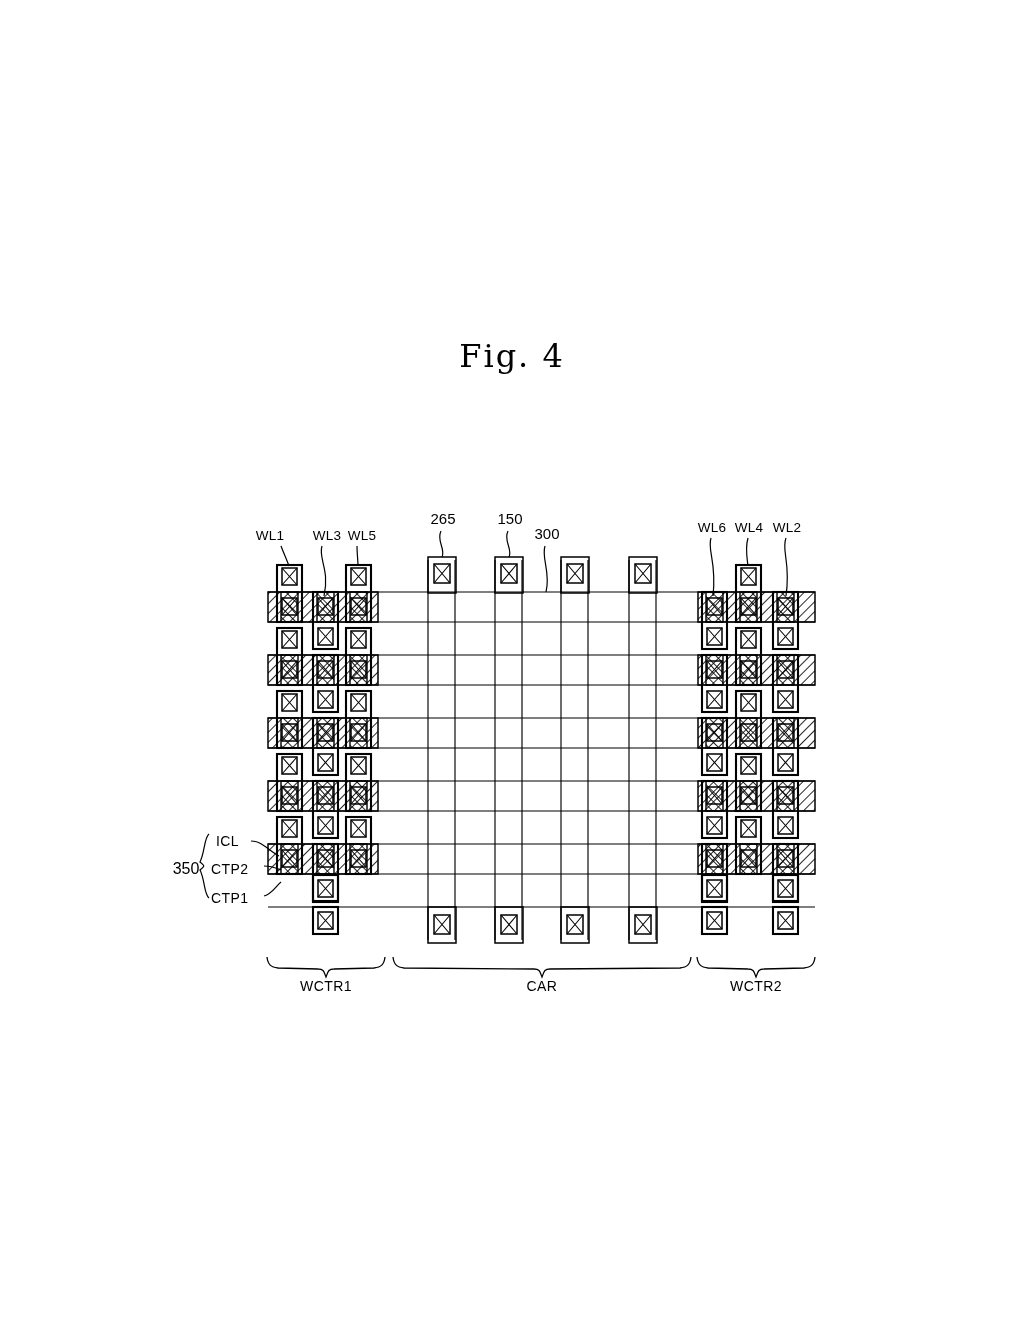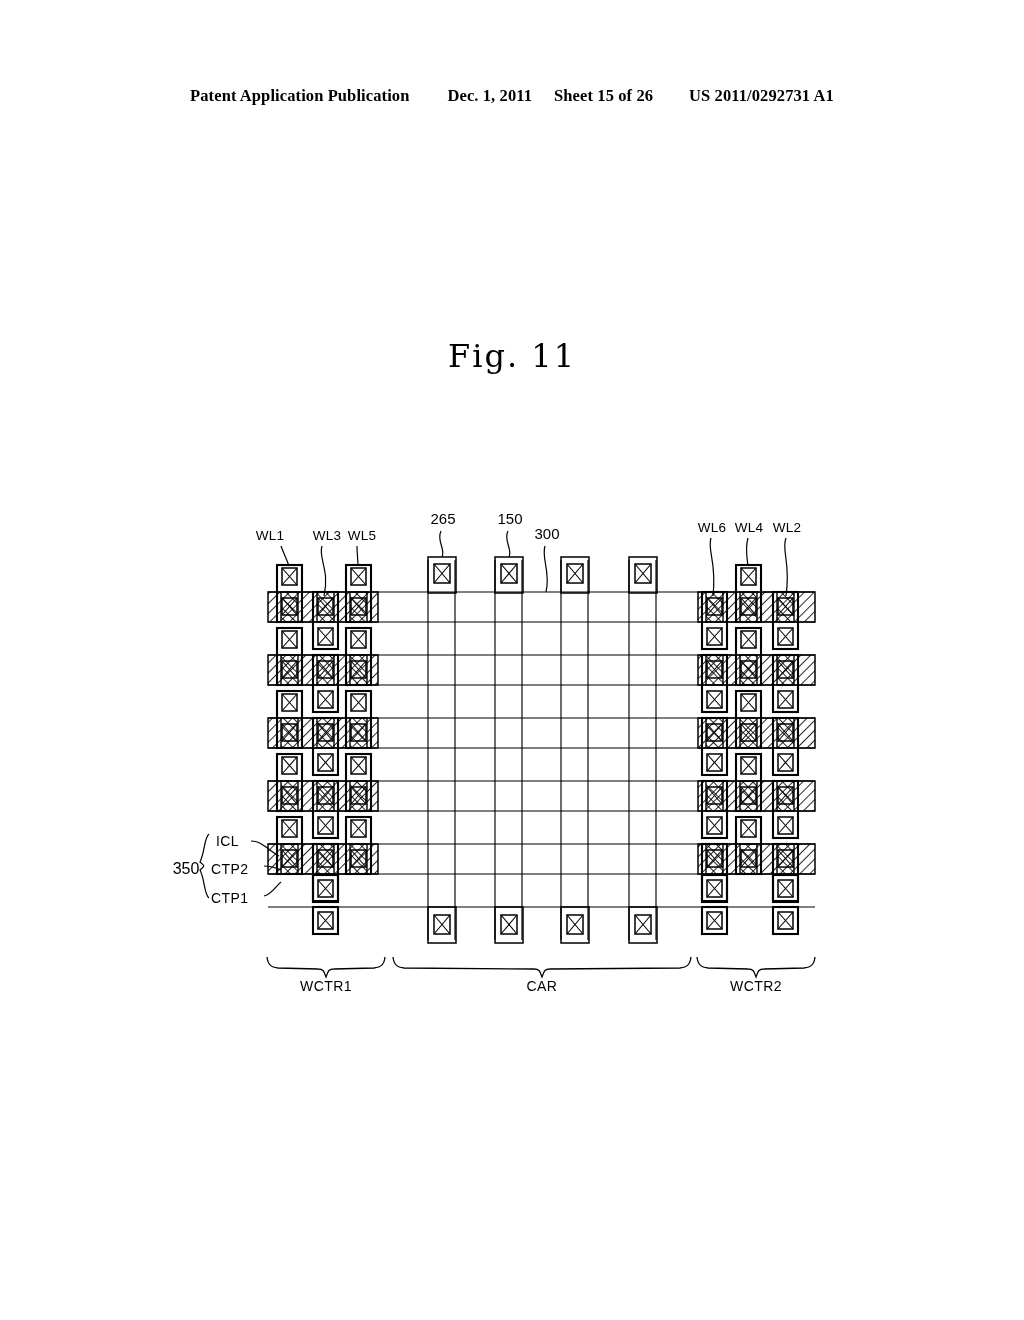--- a/index.html
+++ b/index.html
@@ -30,28 +30,22 @@
   .lbl-n{font-family:"Liberation Sans",sans-serif;font-size:15px;fill:#000;}
   .lbl-b{font-family:"Liberation Sans",sans-serif;font-size:14px;fill:#000;
          letter-spacing:.4px;}
   .lbl-350{font-family:"Liberation Sans",sans-serif;font-size:16px;fill:#000;}
 </style>
 </head>
 <body>
 
 <div class="page">
 
-  <div class="hdr">
-    <span class="s1">Patent Application Publication</span>
-    <span class="s2">Dec. 1, 2011</span>
-    <span class="s3">Sheet 15 of 26</span>
-    <span>US 2011/0292731 A1</span>
-  </div>
-
-  <div class="figtitle">Fig. 11</div>
+
+  <div class="figtitle">Fig. 4</div>
 
   <div class="canvas">
   <svg width="1024" height="1320" viewBox="0 0 1024 1320">
     <defs>
       <pattern id="hatch" width="7" height="7" patternTransform="rotate(45)" patternUnits="userSpaceOnUse">
         <line x1="0" y1="0" x2="0" y2="7" stroke="#000" stroke-width="1.7"></line>
       </pattern>
       <pattern id="hatchR" width="7" height="7" patternTransform="rotate(-45)" patternUnits="userSpaceOnUse">
         <line x1="0" y1="0" x2="0" y2="7" stroke="#000" stroke-width="1.7"></line>
       </pattern>

